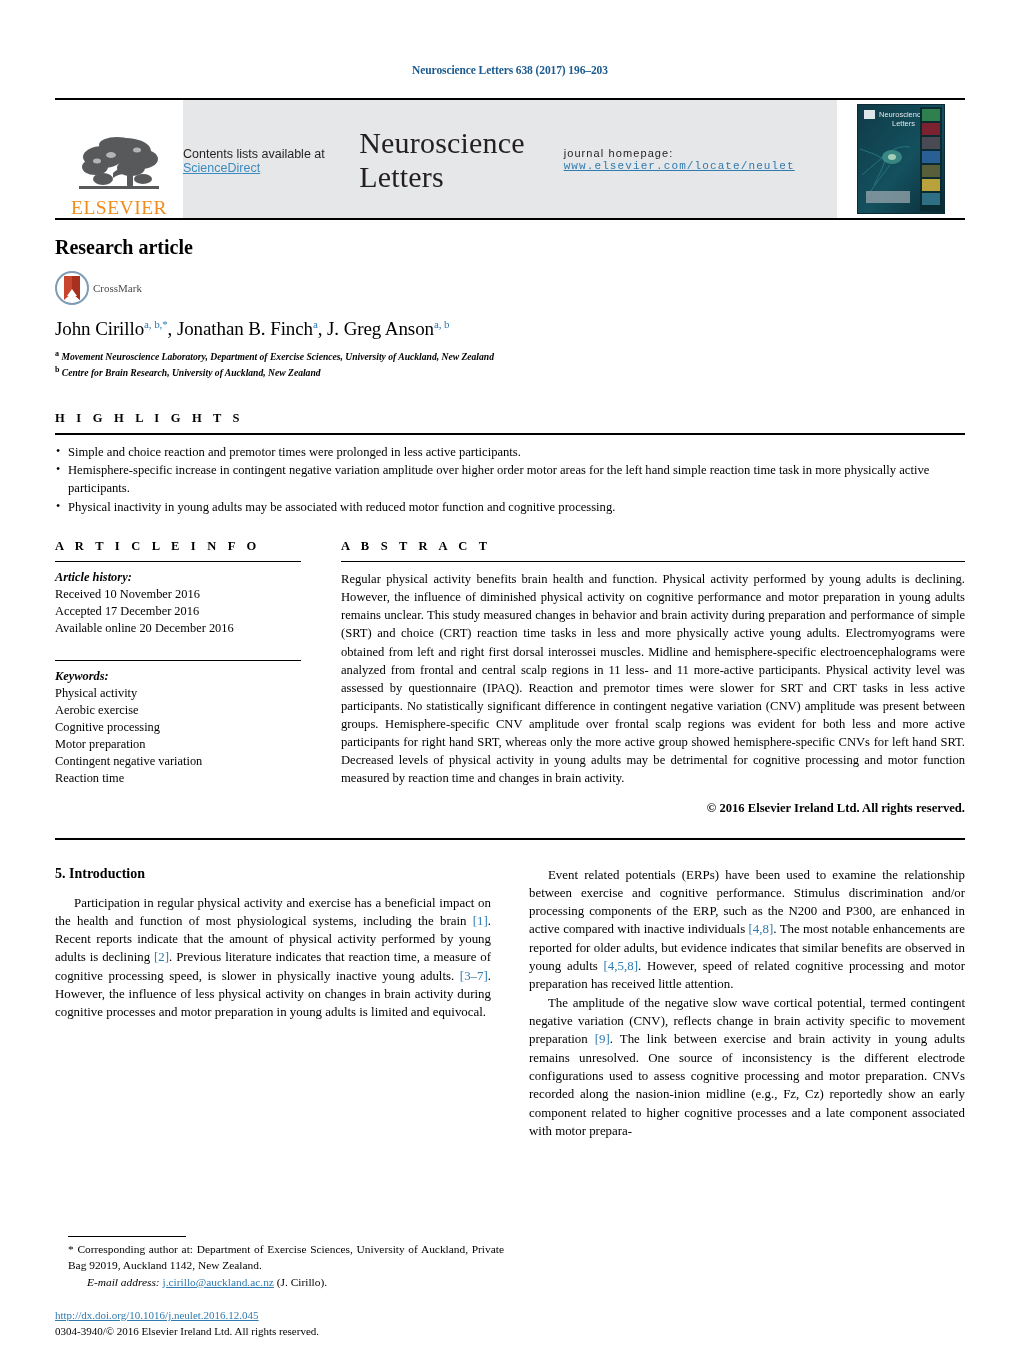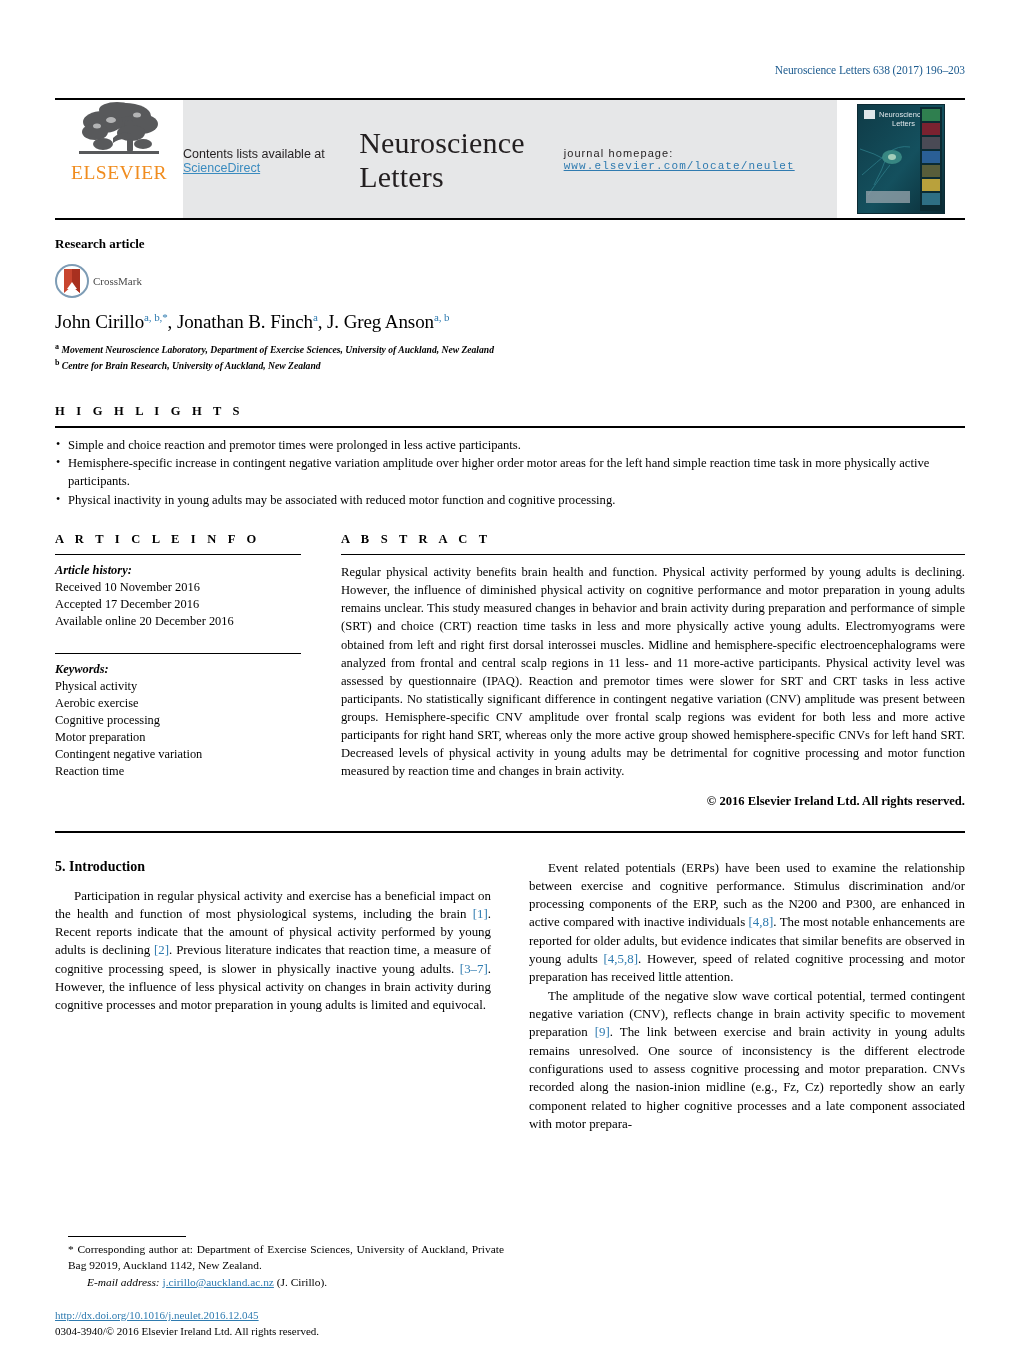--- a/index.html
+++ b/index.html
@@ -18,44 +18,46 @@
   .page {
     width: 1020px;
     height: 1351px;
     position: relative;
     box-sizing: border-box;
     padding: 0 55px;
   }
 
   
   .running-head {
-    text-align: right;
+    text-align: center;
     font-size: 11.5px;
-    font-weight: normal;
+    font-weight: bold;
     color: #1b5a8e;
     padding-top: 64px;
     letter-spacing: -0.1px;
   }
 
   
   .masthead {
     margin-top: 22px;
     border-top: 2.2px solid #000;
     border-bottom: 2.2px solid #000;
     display: flex;
     align-items: stretch;
     height: 118px;
   }
   .mast-left {
     width: 128px;
     flex: 0 0 128px;
     display: flex;
     flex-direction: column;
     align-items: center;
+    justify-content: center;
     background: #fff;
+    margin-top: 34px;
   }
   .mast-center {
     flex: 1 1 auto;
     background: #e6e7e8;
     display: flex;
     align-items: center;
     justify-content: center;
     position: relative;
   }
   .mast-right {
@@ -108,21 +110,21 @@
     height: 108px;
     position: relative;
     background: #123a46;
     overflow: hidden;
     border: 1px solid #0c2a33;
   }
 
   
   .article-type {
     font-family: "Liberation Serif", serif;
-    font-size: 13px;
+    font-size: 20px;
     font-weight: bold;
     margin-top: 16px;
   }
   .title-row {
     display: flex;
     align-items: flex-start;
     margin-top: 10px;
   }
   .title {
     font-size: 25px;

